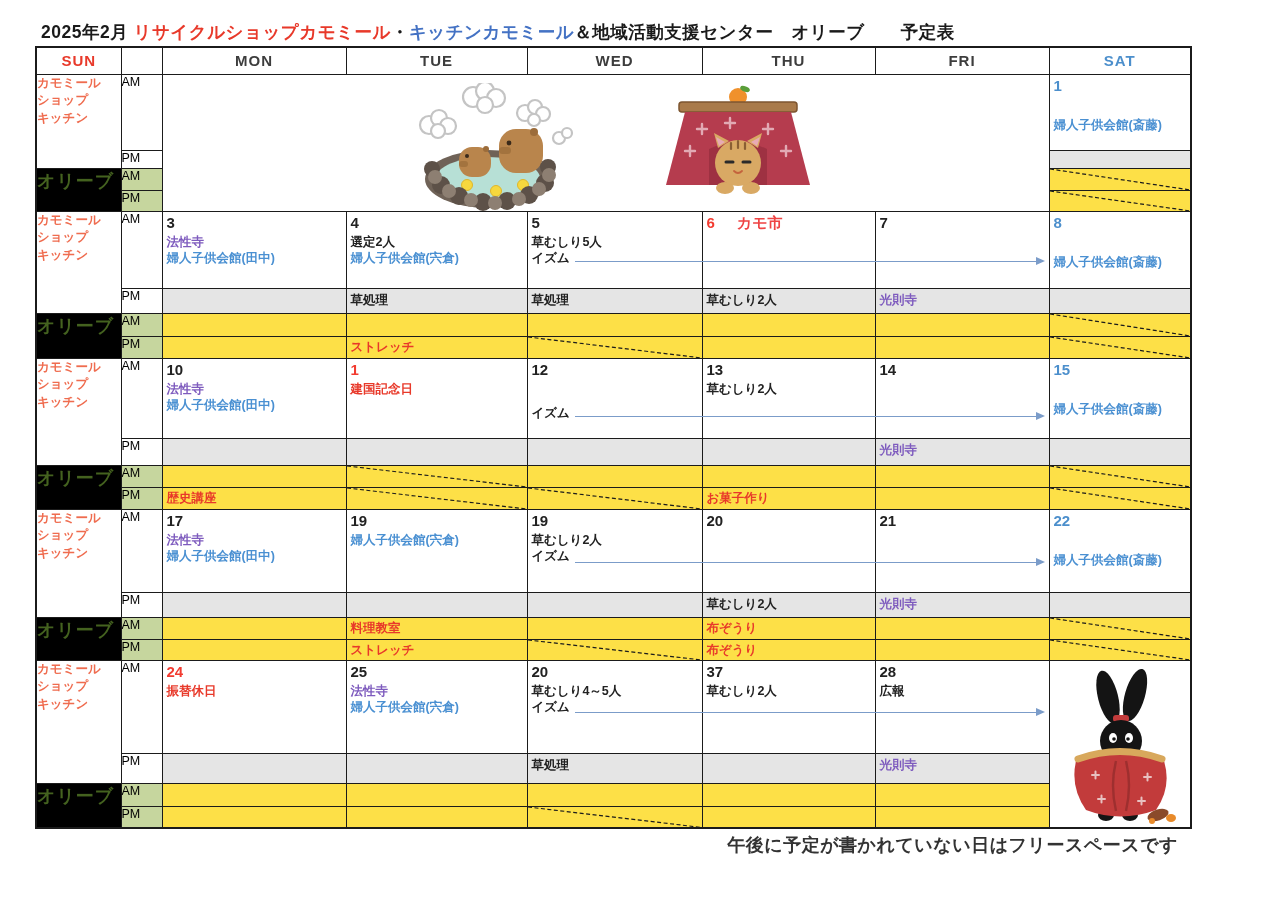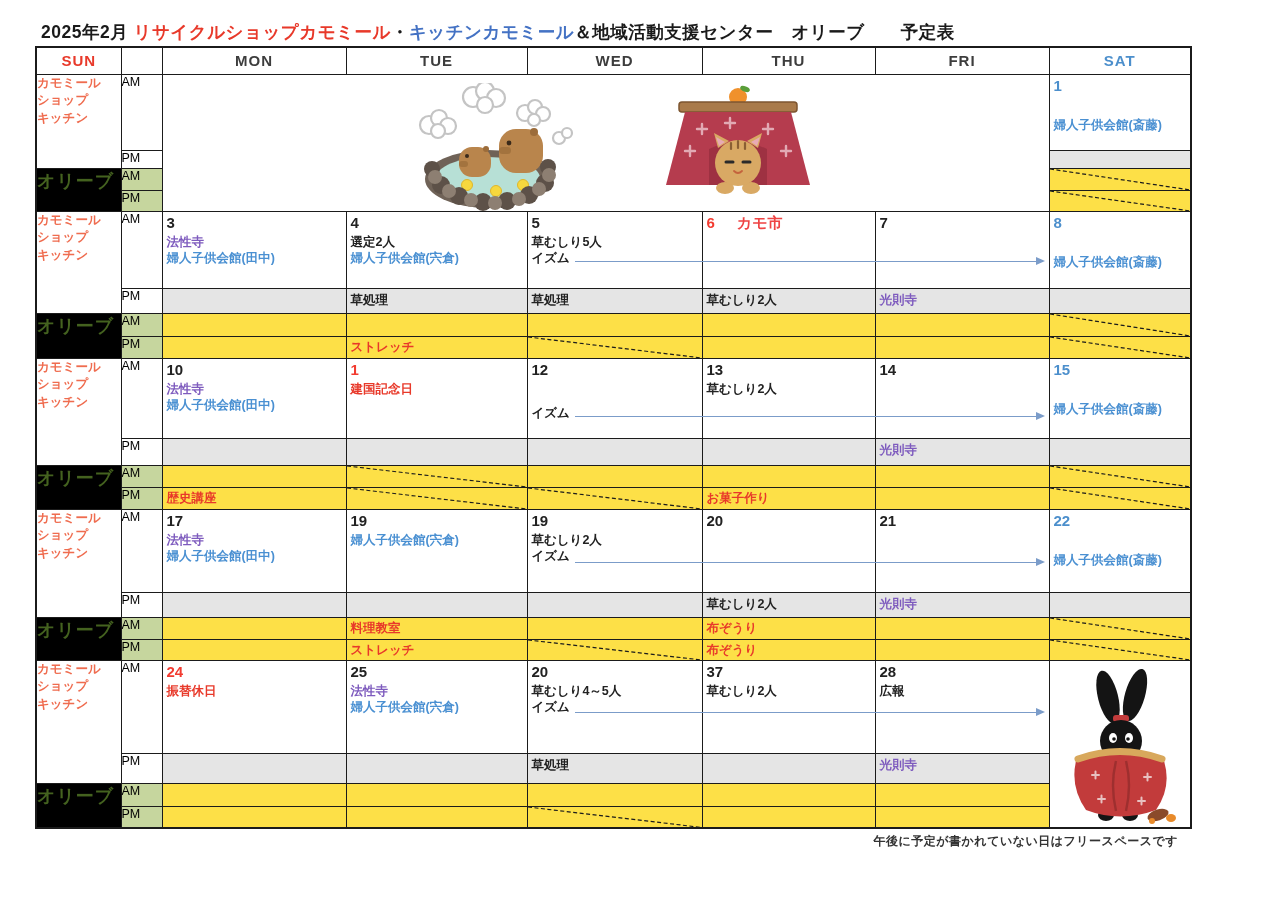--- a/index.html
+++ b/index.html
@@ -56,21 +56,21 @@
   .illu{position:absolute;}
   .illu-capy{left:238px;top:8px;}
   .illu-kotatsu{left:500px;top:10px;}
   td.rabbitcell{position:relative;background:#fff;}
   .illu-rabbit{left:8px;top:4px;}
   
   .arrow{position:absolute;left:540px;width:468px;height:0;border-top:1.7px solid #7b9cc9;z-index:5;}
   .arrow:after{content:"";position:absolute;right:-2px;top:-5.5px;width:0;height:0;border-left:9px solid #7b9cc9;border-top:4.5px solid transparent;border-bottom:4.5px solid transparent;}
   .a2{top:215px;} .a3{top:370px;} .a4{top:516px;} .a5{top:666px;}
   
-  .footnote{width:1155px;text-align:right;font-size:12px;font-weight:bold;color:#333;padding:4px 12px 0 0;box-sizing:border-box;letter-spacing:.5px;}
+  .footnote{width:1155px;text-align:right;font-size:18px;font-weight:bold;color:#333;padding:4px 12px 0 0;box-sizing:border-box;letter-spacing:.5px;}
 </style>
 </head>
 <body>
 
 <div class="page">
 
   <div class="titleline">
     <span>2025年2月</span>
     <span class="t-red">リサイクルショップカモミール</span><span>・</span><span class="t-blue">キッチンカモミール</span><span>＆地域活動支援センター　オリーブ　　予定表</span>
   </div>

